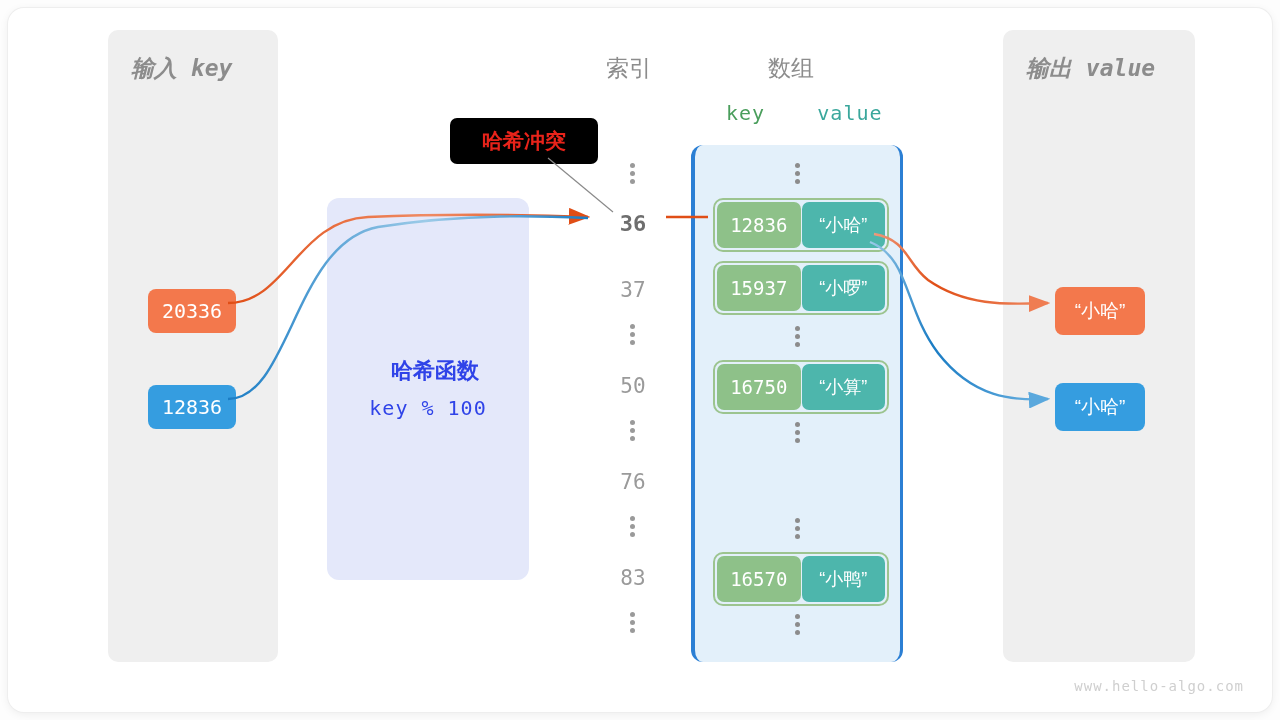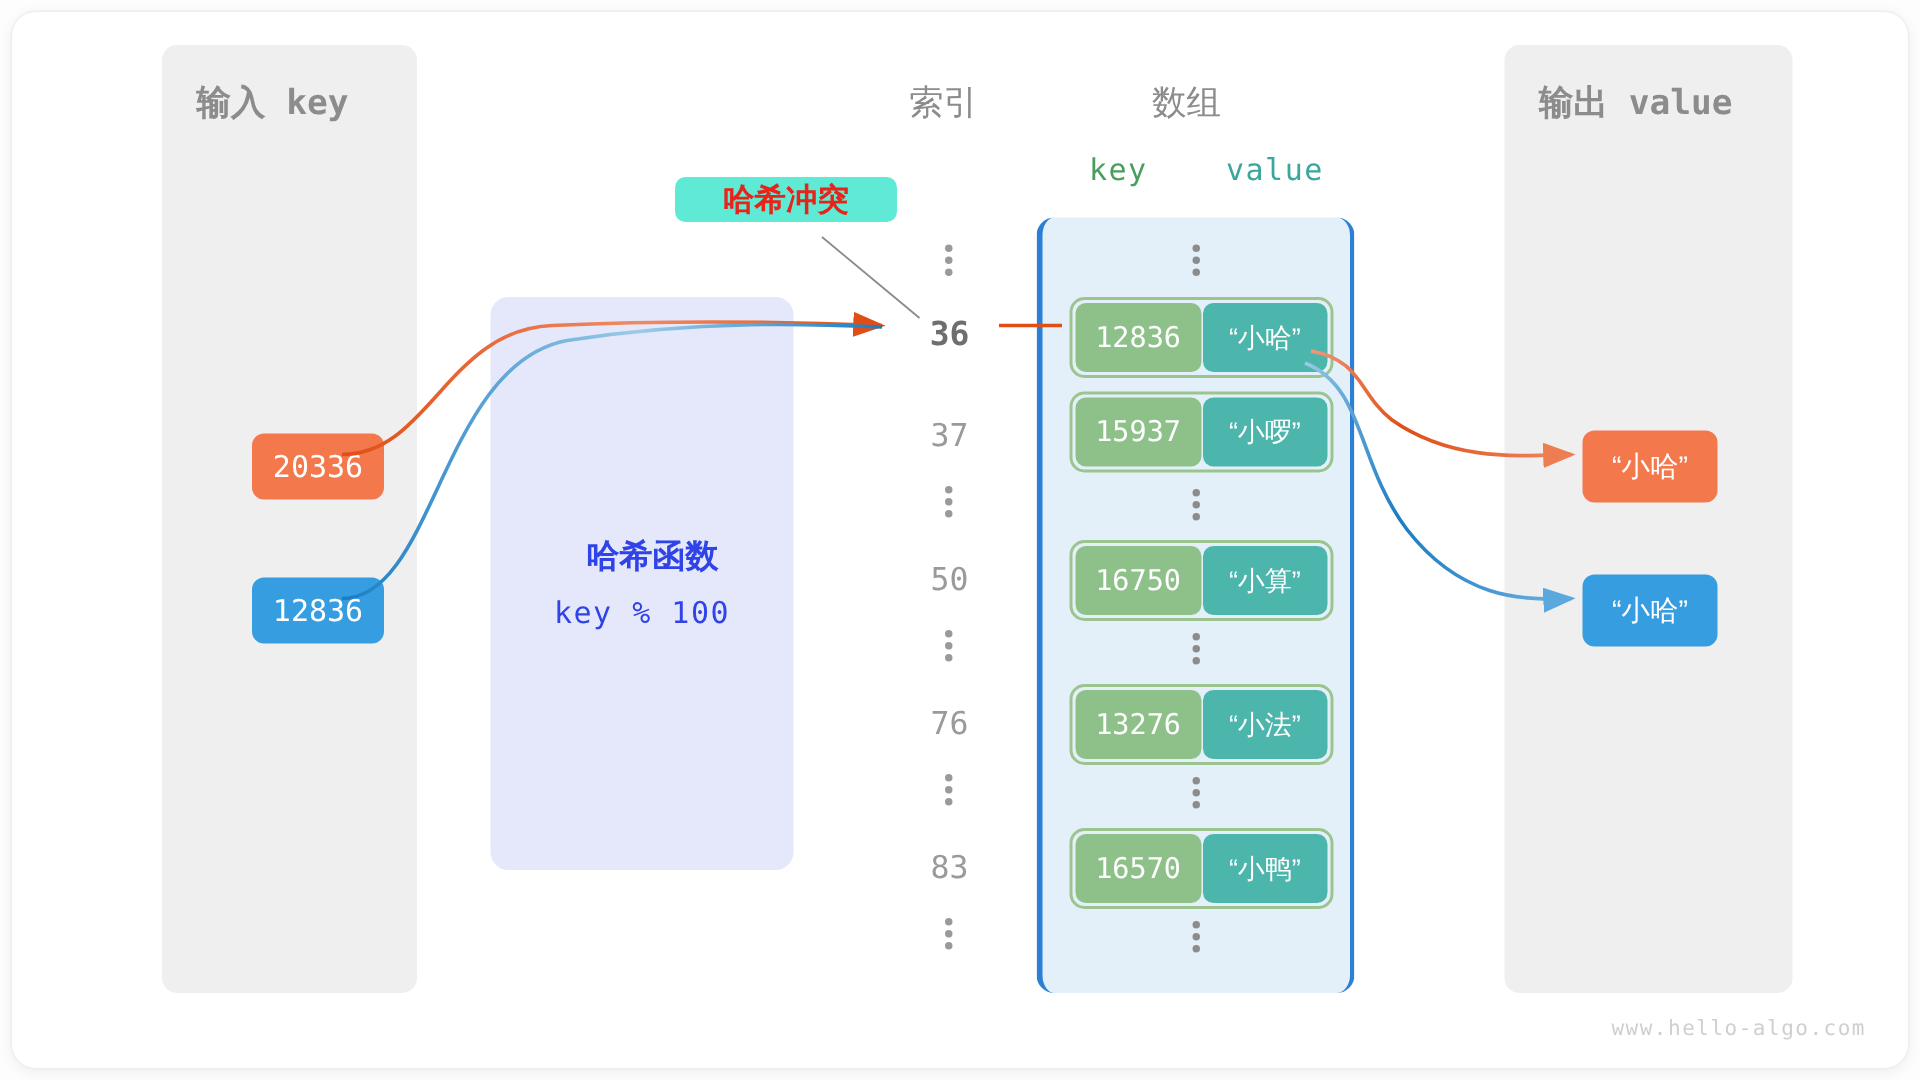--- a/index.html
+++ b/index.html
@@ -33,20 +33,21 @@
   }
   #panel-input{ left:100px; top:22px; width:170px; height:632px; }
   #panel-output{ left:995px; top:22px; width:192px; height:632px; }
 
   .panel-title{
     position:absolute;
     font-size:23px;
     font-weight:bold;
     color:#8c8c8c;
     white-space:nowrap;
+    font-style:italic;
   }
   #title-input{ left:123px; top:45px; }
   #title-output{ left:1018px; top:45px; }
   .mono{ font-family:"DejaVu Sans Mono","Liberation Mono",monospace; }
 
   
   #label-index{
     position:absolute; left:598px; top:45px;
     font-size:23px; font-weight:normal; color:#8c8c8c;
   }
@@ -59,22 +60,22 @@
     font-size:20px; letter-spacing:1px;
     font-family:"DejaVu Sans Mono","Liberation Mono",monospace;
   }
   #label-kv .k{ color:#4a9e5c; }
   #label-kv .v{ color:#3aa79c; }
 
   
   #badge-collision{
     position:absolute;
     left:442px; top:110px;
-    width:148px; height:30px;
-    background:#5eead4;
+    width:148px; height:46px;
+    background:#000000;
     border-radius:7px;
     display:flex; align-items:center; justify-content:center;
     color:#e8231a;
     font-size:21px;
     font-weight:bold;
   }
 
   
   #hashbox{
     position:absolute;
@@ -104,21 +105,20 @@
 
   
   .chip{
     position:absolute;
     width:88px; height:44px;
     border-radius:8px;
     display:flex; align-items:center; justify-content:center;
     color:#ffffff;
     font-size:20px;
     font-family:"DejaVu Sans Mono","Liberation Mono",monospace;
-    margin-left:20px;
   }
   #chip-key-0{ left:140px; top:281px; background:#f3784c; }
   #chip-key-1{ left:140px; top:377px; background:#359de0; }
 
   
   .out-chip{
     position:absolute;
     width:90px; height:48px;
     border-radius:8px;
     display:flex; align-items:center; justify-content:center;
@@ -310,24 +310,20 @@
       </div>
 
       <div class="row-dots" style="top:274px">
         <span class="vdots">
             <i></i>
             <i></i>
             <i></i>
           </span>
       </div>
 
-      <div class="entry" style="top:311px">
-        <div class="cell-key mono">13276</div>
-        <div class="cell-val">“小法”</div>
-      </div>
 
       <div class="row-dots" style="top:370px">
         <span class="vdots">
             <i></i>
             <i></i>
             <i></i>
           </span>
       </div>
 
       <div class="entry" style="top:407px">

